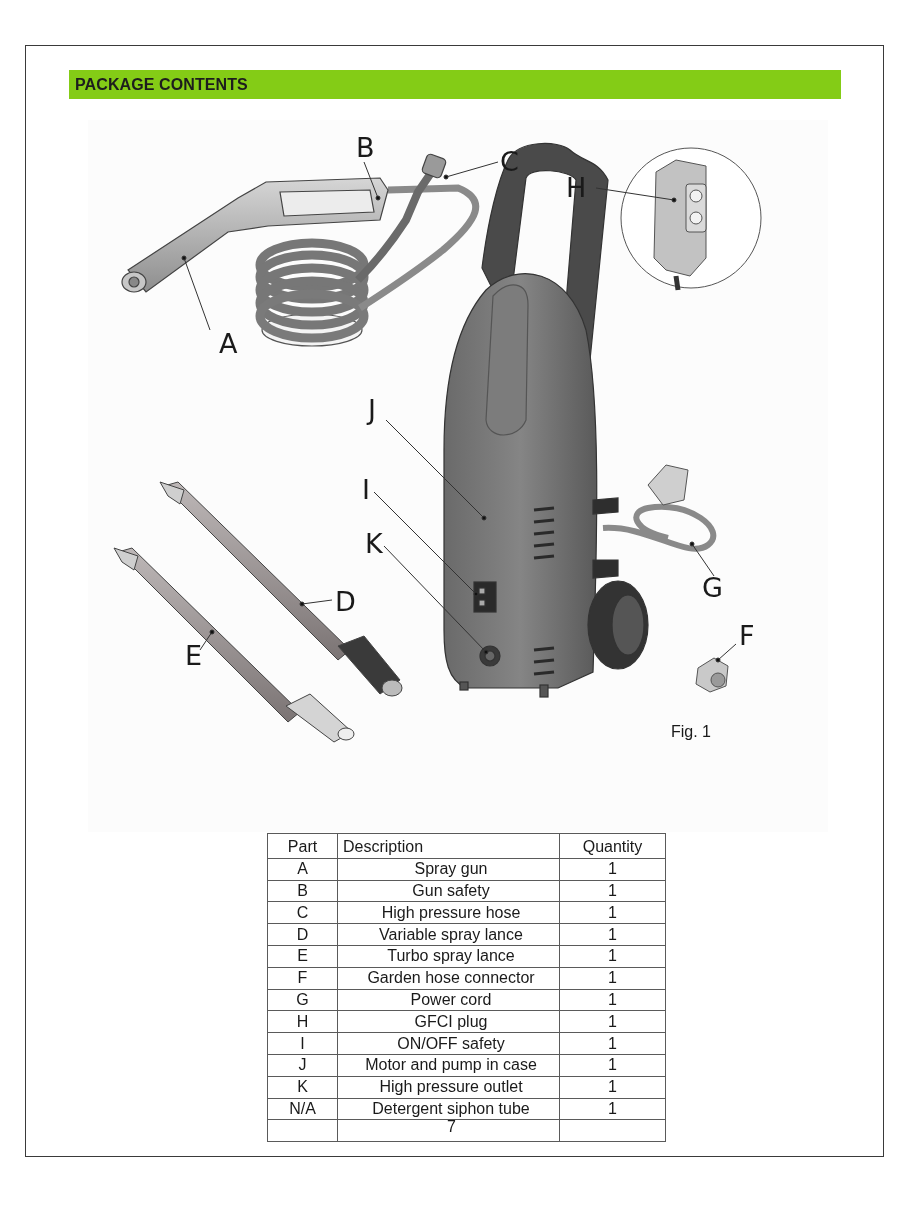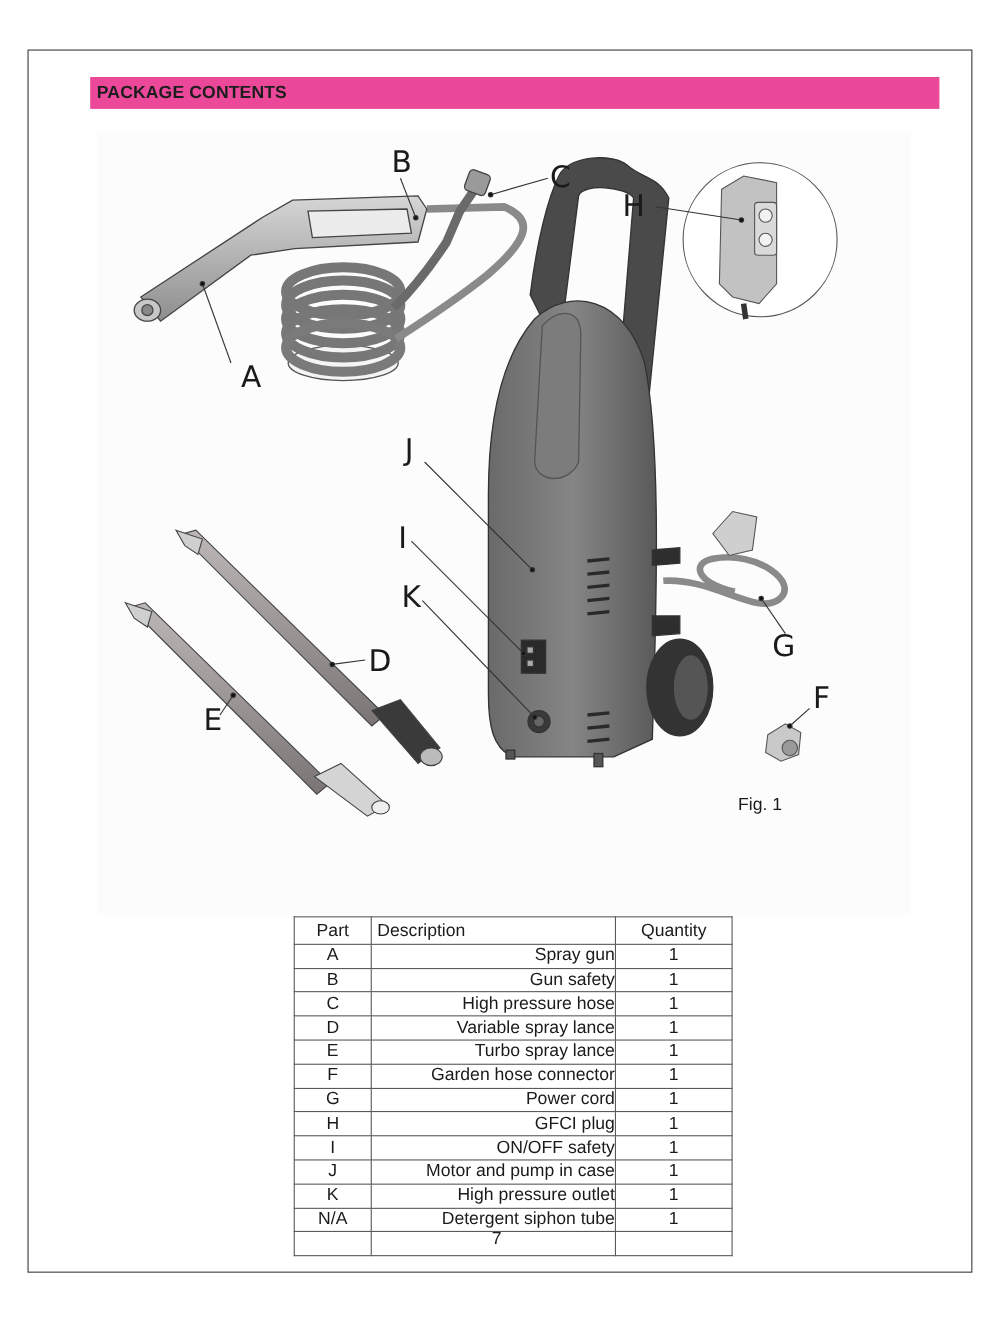--- a/index.html
+++ b/index.html
@@ -1,36 +1,36 @@
 <!DOCTYPE html>
 <html><head>
 <meta charset="utf-8">
 <style>
   html, body { margin: 0; padding: 0; background: #ffffff; }
   body { width: 906px; height: 1208px; position: relative; overflow: hidden;
          font-family: "Liberation Sans", sans-serif; color: #1a1a1a; }
   .page-frame { position: absolute; left: 25px; top: 45px; width: 859px; height: 1112px;
                 border: 1.5px solid #3a3a3a; box-sizing: border-box; }
-  .section-header { position: absolute; left: 82px; top: 70px; width: 772px; height: 29px;
-                    background: #ec4899; }
+  .section-header { position: absolute; left: 69px; top: 70px; width: 772px; height: 29px;
+                    background: #84cc16; }
   .section-header span { position: absolute; left: 6px; top: 6px; font-weight: bold;
                          font-size: 16px; letter-spacing: 0.1px; color: #1d1d1d; }
   .figure { position: absolute; left: 88px; top: 120px; width: 740px; height: 712px;
             background: #fcfcfc; }
   .figure svg { position: absolute; left: 0; top: 0; }
   .callout { position: absolute; font-family: "DejaVu Sans", sans-serif; font-size: 27px;
              color: #1a1a1a; line-height: 1; font-weight: normal; }
   .fig-caption { position: absolute; left: 651px; top: 723px; font-size: 16px; color: #1a1a1a; }
   table.parts { position: absolute; left: 267px; top: 797px; border-collapse: collapse;
                 font-size: 16px; color: #1a1a1a; margin-top: 36px; }
   table.parts td, table.parts th { border: 1px solid #5a5a5a; height: 20.8px; padding: 0;
                                    line-height: 18px; font-weight: normal; }
   table.parts th { text-align: center; padding-top: 3px; }
   .col-part { width: 69px; text-align: center; }
-  .col-desc { width: 216px; text-align: right; padding-left: 5px !important; }
+  .col-desc { width: 216px; text-align: center; padding-left: 5px !important; }
   .col-qty  { width: 105px; text-align: center; }
   table.parts th.col-desc { text-align: left; }
   .page-number { position: absolute; left: 447px; top: 1118px; font-size: 16px; }
 </style>
 </head>
 <body>
 
 <div class="page-frame"></div>
 
 <div class="section-header">

